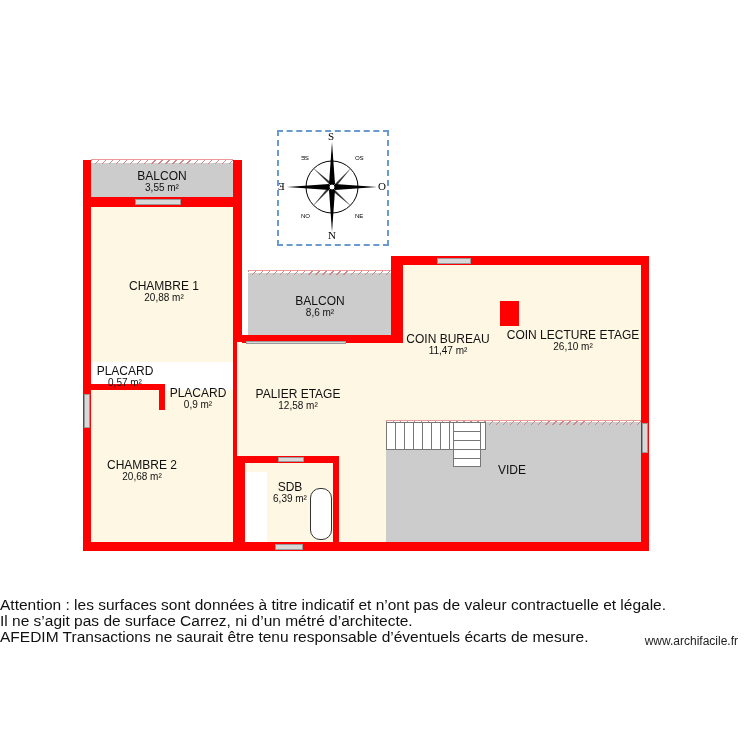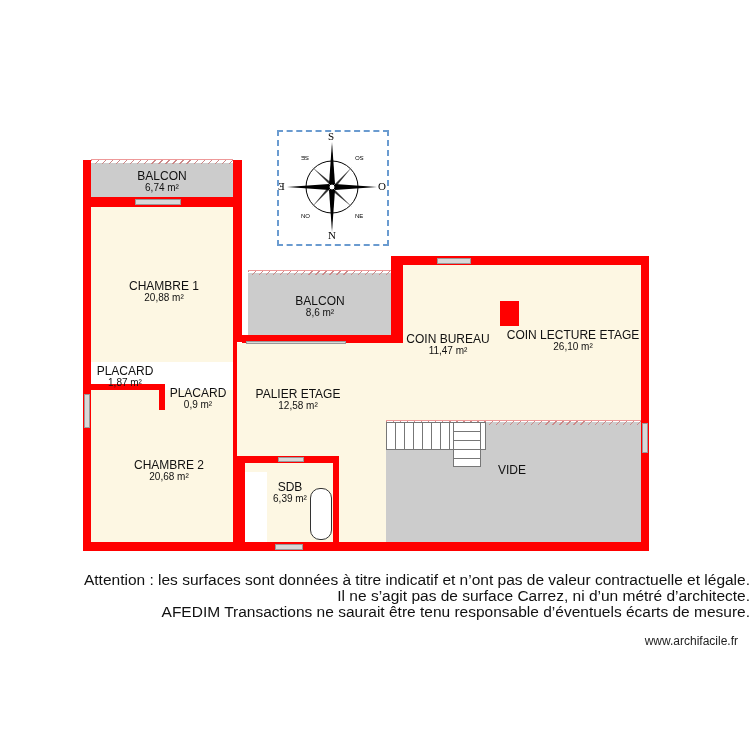--- a/index.html
+++ b/index.html
@@ -6,21 +6,21 @@
   body { width:750px; height:750px; position:relative; overflow:hidden; font-family:"Liberation Sans", sans-serif; }
   .abs { position:absolute; }
   .wall { position:absolute; background:#ff0000; }
   .room { position:absolute; background:#fdf7e3; }
   .balc { position:absolute; background:#cccccc; }
   .lbl { position:absolute; text-align:center; color:#111; line-height:1.05; white-space:nowrap; transform:translateX(-50%); }
   .lbl .n { font-size:12px; }
   .lbl .a { font-size:10px; }
   .win { position:absolute; background:#d8d8d8; border:1px solid #999; box-sizing:border-box; }
   .hatch { position:absolute; height:4px; background:repeating-linear-gradient(135deg,#c88 0 1px,transparent 1px 5px); border-top:1px solid #e99; }
-  .notice { position:absolute; left:0; width:750px; text-align:right; font-size:15.5px; color:#111; line-height:17px; }
+  .notice { position:absolute; left:0; width:750px; text-align:left; font-size:15.5px; color:#111; line-height:17px;margin-top:25px; }
   .site { position:absolute; right:12px; top:634px; font-size:12px; color:#222; }
   .compass-box { position:absolute; left:277px; top:130px; width:112px; height:116px; border:2px dashed #6a9bd0; box-sizing:border-box; }
   .stairs { position:absolute; border:1px solid #777; box-sizing:border-box; background:#fff; }
 </style>
 </head>
 <body>
 
 <div class="compass-box">
   <svg width="108" height="112" viewBox="0 0 108 112">
     <circle cx="53" cy="55" r="26" fill="none" stroke="#000" stroke-width="1"></circle>
@@ -91,35 +91,35 @@
   <div class="win" style="left:246px;top:341px;width:100px;height:3px"></div>
   <div class="win" style="left:278px;top:457px;width:26px;height:5px"></div>
 
   <div class="stairs" style="left:386px;top:422px;width:100px;height:28px;background:repeating-linear-gradient(90deg,#fff 0 8px,#777 8px 9px)"></div>
   <div class="stairs" style="left:453px;top:422px;width:28px;height:45px;background:repeating-linear-gradient(180deg,#fff 0 8px,#777 8px 9px)"></div>
 
   <div class="abs" style="left:310px;top:488px;width:22px;height:52px;border:1px solid #333;border-radius:10px;box-sizing:border-box;background:#fff"></div>
 
   <div class="lbl" style="left:162px;top:170px">
       <div class="n">BALCON</div>
-      <div class="a">6,74 m²</div>
+      <div class="a">3,55 m²</div>
     </div>
   <div class="lbl" style="left:164px;top:280px">
       <div class="n">CHAMBRE 1</div>
       <div class="a">20,88 m²</div>
     </div>
   <div class="lbl" style="left:125px;top:365px">
       <div class="n">PLACARD</div>
-      <div class="a">1,87 m²</div>
+      <div class="a">0,57 m²</div>
     </div>
   <div class="lbl" style="left:198px;top:387px">
       <div class="n">PLACARD</div>
       <div class="a">0,9 m²</div>
     </div>
-  <div class="lbl" style="left:169px;top:459px">
+  <div class="lbl" style="left:142px;top:459px">
       <div class="n">CHAMBRE 2</div>
       <div class="a">20,68 m²</div>
     </div>
   <div class="lbl" style="left:320px;top:295px">
       <div class="n">BALCON</div>
       <div class="a">8,6 m²</div>
     </div>
   <div class="lbl" style="left:298px;top:388px">
       <div class="n">PALIER ETAGE</div>
       <div class="a">12,58 m²</div>

